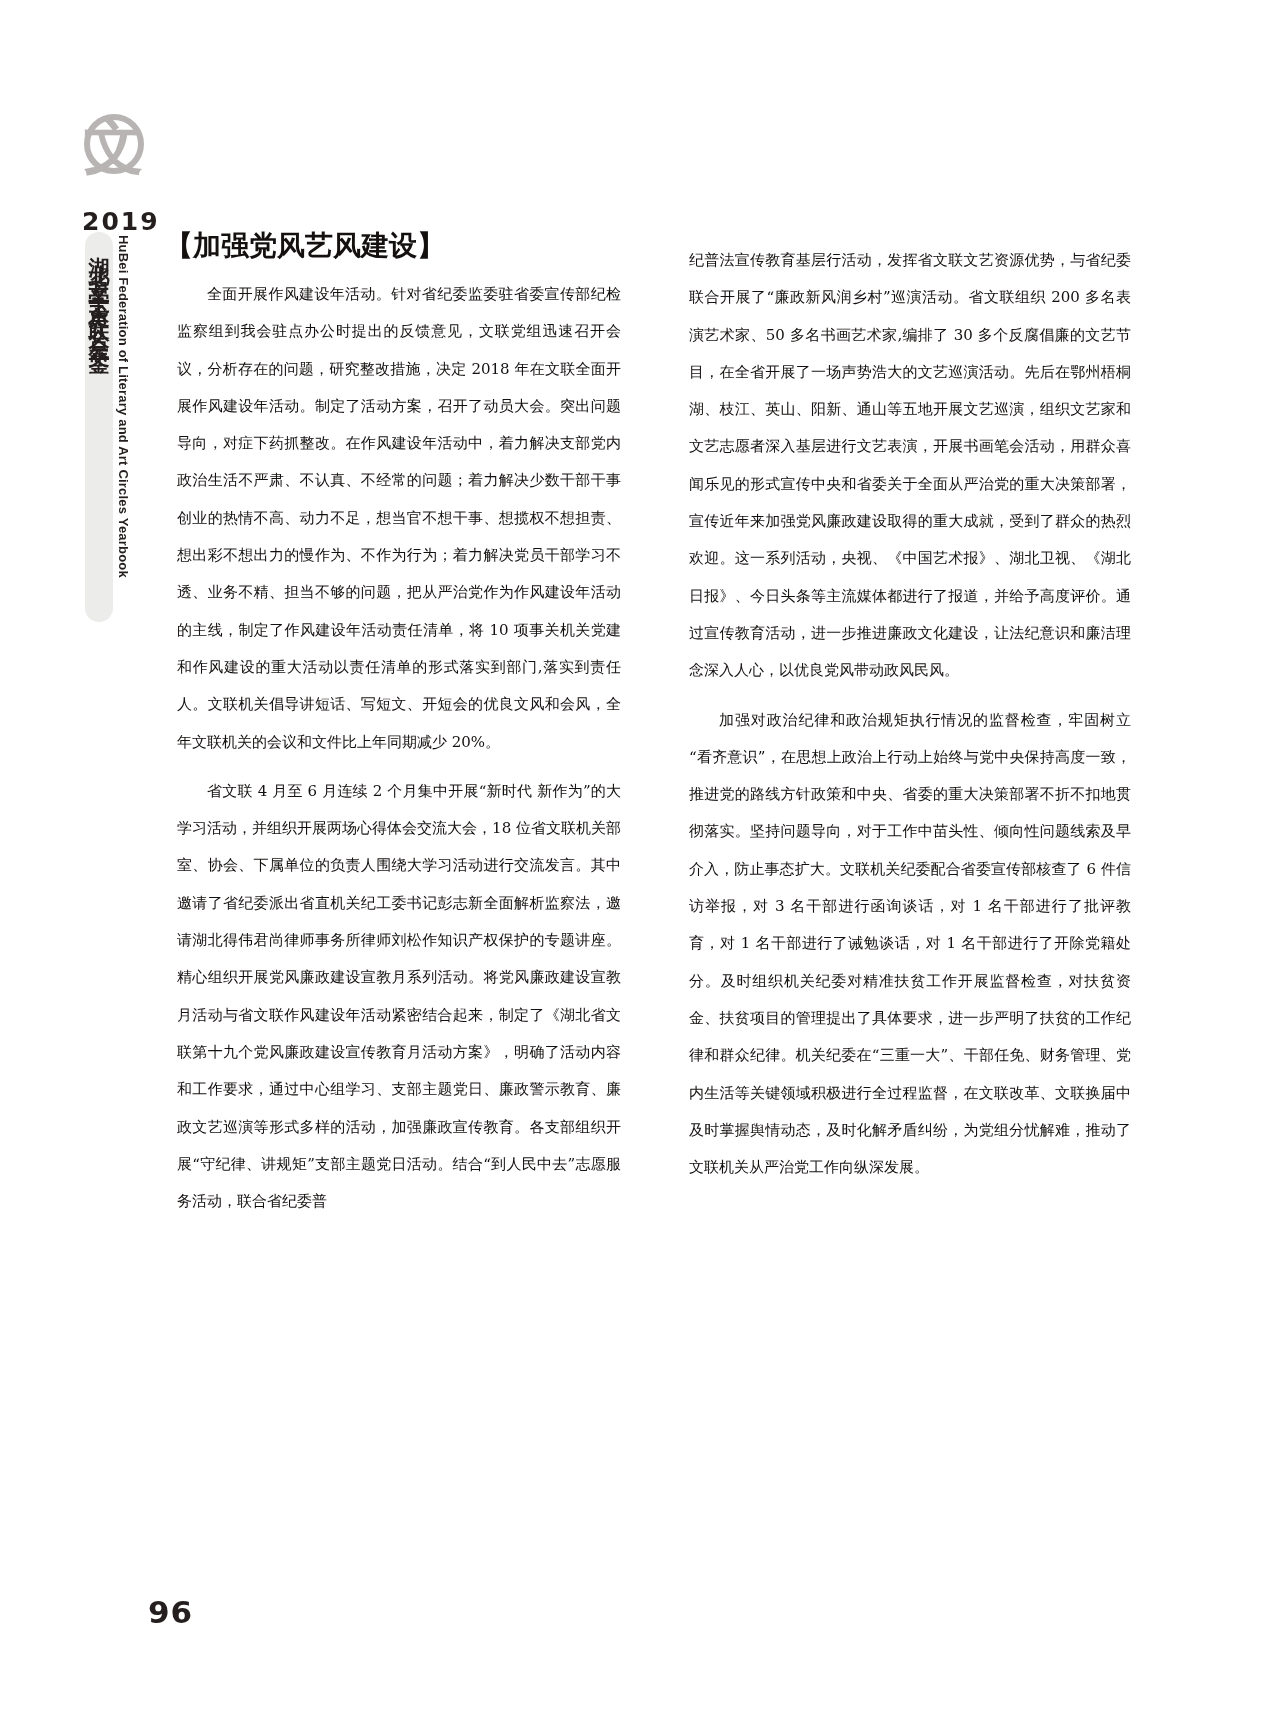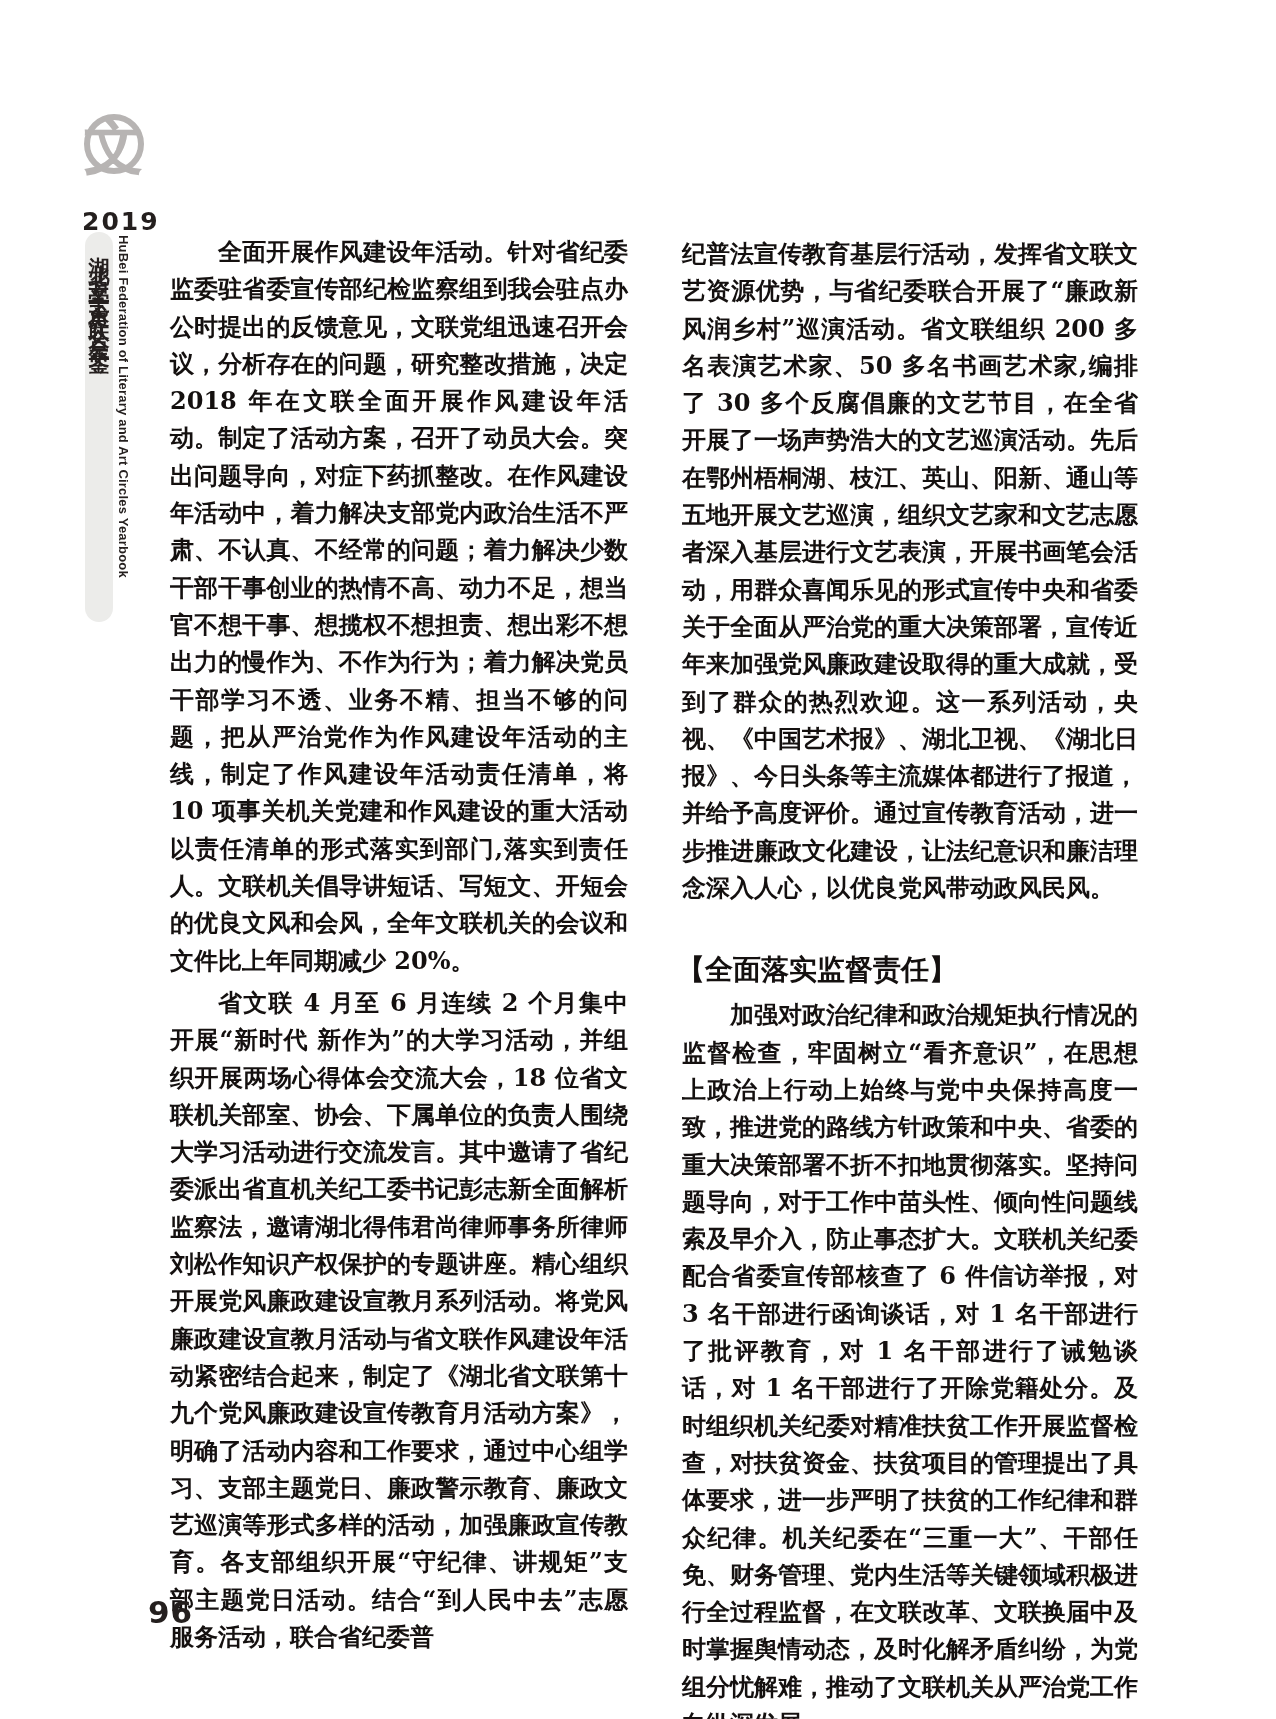--- a/index.html
+++ b/index.html
@@ -67,27 +67,26 @@
     font-size: 28px;
     line-height: 36px;
     letter-spacing: 0;
     margin: 0 0 8px 0;
     color: #14100f;
     white-space: nowrap;
   }
   .entry-head.gap { margin-top: 46px; }
 
   p.body {
-    margin: 5px;
-    font-size: 24px;
+    margin: 12px;
+    font-size: 15px;
     line-height: 37.3px;
     text-align: justify;
     text-justify: inter-character;
     color: #14100f;
-    font-weight: bold;
   }
   p.indent { text-indent: 2em; }
 
   .pageno {
     position: absolute; left: 112px; top: 1594px;
     font-family: "DejaVu Sans", sans-serif;
     font-weight: bold;
     font-size: 31px;
     letter-spacing: 1px;
     color: #241f1e;
@@ -104,25 +103,25 @@
       <circle cx="31" cy="36" r="27" fill="none" stroke="#b7b4b3" stroke-width="6"></circle>
       <text x="31" y="59" text-anchor="middle" font-size="60" font-weight="bold" fill="#b7b4b3" font-family="DejaVu Sans, sans-serif">文</text>
     </svg>
     <div class="year">2019</div>
   </div>
 
   <div class="sidebar-cn">湖北省文学艺术界联合会年鉴</div>
   <div class="sidebar-en">HuBei Federation of Literary and Art Circles Yearbook</div>
 
   <div class="col col-left">
+    <h2 class="entry-head">【加强党风艺风建设】</h2>
     <p class="body indent">全面开展作风建设年活动。针对省纪委监委驻省委宣传部纪检监察组到我会驻点办公时提出的反馈意见，文联党组迅速召开会议，分析存在的问题，研究整改措施，决定 2018 年在文联全面开展作风建设年活动。制定了活动方案，召开了动员大会。突出问题导向，对症下药抓整改。在作风建设年活动中，着力解决支部党内政治生活不严肃、不认真、不经常的问题；着力解决少数干部干事创业的热情不高、动力不足，想当官不想干事、想揽权不想担责、想出彩不想出力的慢作为、不作为行为；着力解决党员干部学习不透、业务不精、担当不够的问题，把从严治党作为作风建设年活动的主线，制定了作风建设年活动责任清单，将 10 项事关机关党建和作风建设的重大活动以责任清单的形式落实到部门,落实到责任人。文联机关倡导讲短话、写短文、开短会的优良文风和会风，全年文联机关的会议和文件比上年同期减少 20%。</p>
     <p class="body indent">省文联 4 月至 6 月连续 2 个月集中开展“新时代 新作为”的大学习活动，并组织开展两场心得体会交流大会，18 位省文联机关部室、协会、下属单位的负责人围绕大学习活动进行交流发言。其中邀请了省纪委派出省直机关纪工委书记彭志新全面解析监察法，邀请湖北得伟君尚律师事务所律师刘松作知识产权保护的专题讲座。精心组织开展党风廉政建设宣教月系列活动。将党风廉政建设宣教月活动与省文联作风建设年活动紧密结合起来，制定了《湖北省文联第十九个党风廉政建设宣传教育月活动方案》，明确了活动内容和工作要求，通过中心组学习、支部主题党日、廉政警示教育、廉政文艺巡演等形式多样的活动，加强廉政宣传教育。各支部组织开展“守纪律、讲规矩”支部主题党日活动。结合“到人民中去”志愿服务活动，联合省纪委普</p>
   </div>
 
   <div class="col col-right">
     <p class="body">纪普法宣传教育基层行活动，发挥省文联文艺资源优势，与省纪委联合开展了“廉政新风润乡村”巡演活动。省文联组织 200 多名表演艺术家、50 多名书画艺术家,编排了 30 多个反腐倡廉的文艺节目，在全省开展了一场声势浩大的文艺巡演活动。先后在鄂州梧桐湖、枝江、英山、阳新、通山等五地开展文艺巡演，组织文艺家和文艺志愿者深入基层进行文艺表演，开展书画笔会活动，用群众喜闻乐见的形式宣传中央和省委关于全面从严治党的重大决策部署，宣传近年来加强党风廉政建设取得的重大成就，受到了群众的热烈欢迎。这一系列活动，央视、《中国艺术报》、湖北卫视、《湖北日报》、今日头条等主流媒体都进行了报道，并给予高度评价。通过宣传教育活动，进一步推进廉政文化建设，让法纪意识和廉洁理念深入人心，以优良党风带动政风民风。</p>
-    <h2 class="entry-head gap">【全面落实监督责任】</h2>
     <p class="body indent">加强对政治纪律和政治规矩执行情况的监督检查，牢固树立“看齐意识”，在思想上政治上行动上始终与党中央保持高度一致，推进党的路线方针政策和中央、省委的重大决策部署不折不扣地贯彻落实。坚持问题导向，对于工作中苗头性、倾向性问题线索及早介入，防止事态扩大。文联机关纪委配合省委宣传部核查了 6 件信访举报，对 3 名干部进行函询谈话，对 1 名干部进行了批评教育，对 1 名干部进行了诫勉谈话，对 1 名干部进行了开除党籍处分。及时组织机关纪委对精准扶贫工作开展监督检查，对扶贫资金、扶贫项目的管理提出了具体要求，进一步严明了扶贫的工作纪律和群众纪律。机关纪委在“三重一大”、干部任免、财务管理、党内生活等关键领域积极进行全过程监督，在文联改革、文联换届中及时掌握舆情动态，及时化解矛盾纠纷，为党组分忧解难，推动了文联机关从严治党工作向纵深发展。</p>
   </div>
 
   <div class="pageno">96</div>
 
 </div>
 
 </body></html>

